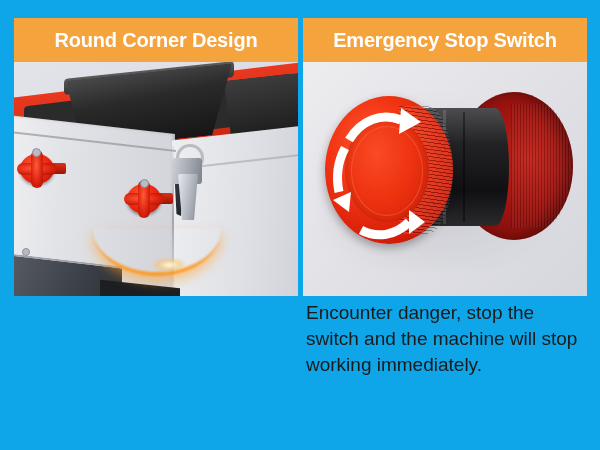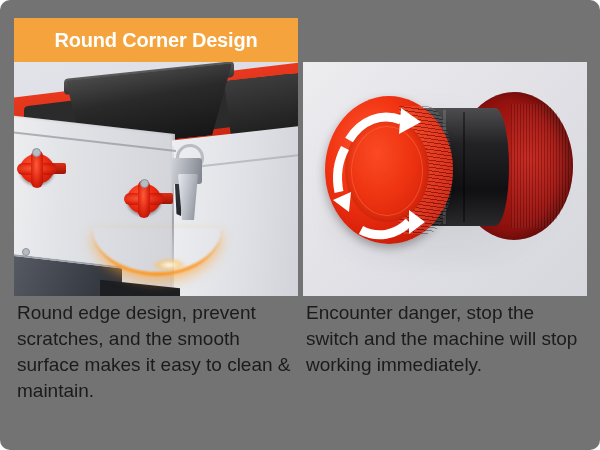--- a/index.html
+++ b/index.html
@@ -9,22 +9,21 @@
     height: 450px;
     background: #ffffff;
     font-family: "Liberation Sans", sans-serif;
     overflow: hidden;
   }
 
   #page {
     position: relative;
     width: 600px;
     height: 450px;
-    background: #737373;
-    border-radius: 10px;
+    background: #0ea5e9;
   }
 
   
   .panel {
     position: absolute;
     top: 0;
     width: 284px;
     height: 450px;
   }
   .panel-left  { left: 14px;  }
@@ -456,25 +455,27 @@
       <div class="latch-tongue"></div>
 
       <div class="m-screw"></div>
       <div class="m-window"></div>
       <div class="m-bottomdark"></div>
 
       <div class="glow"></div>
       <div class="glow-core"></div>
     </div>
 
-    <div class="caption">Round edge design, prevent scratches, and the smooth surface makes it easy to clean &amp; maintain.</div>
   </div>
 
   <div class="panel panel-right">
 
+    <div class="header-band">
+      <span class="header-title">Emergency Stop Switch</span>
+    </div>
 
     <div class="photo">
       <div class="estop-bg"></div>
       <div class="estop-shadow"></div>
 
       <div class="estop-rear"></div>
       <div class="estop-rear-ribs"></div>
 
       <div class="estop-barrel"></div>
       <div class="estop-barrel-ring"></div>

